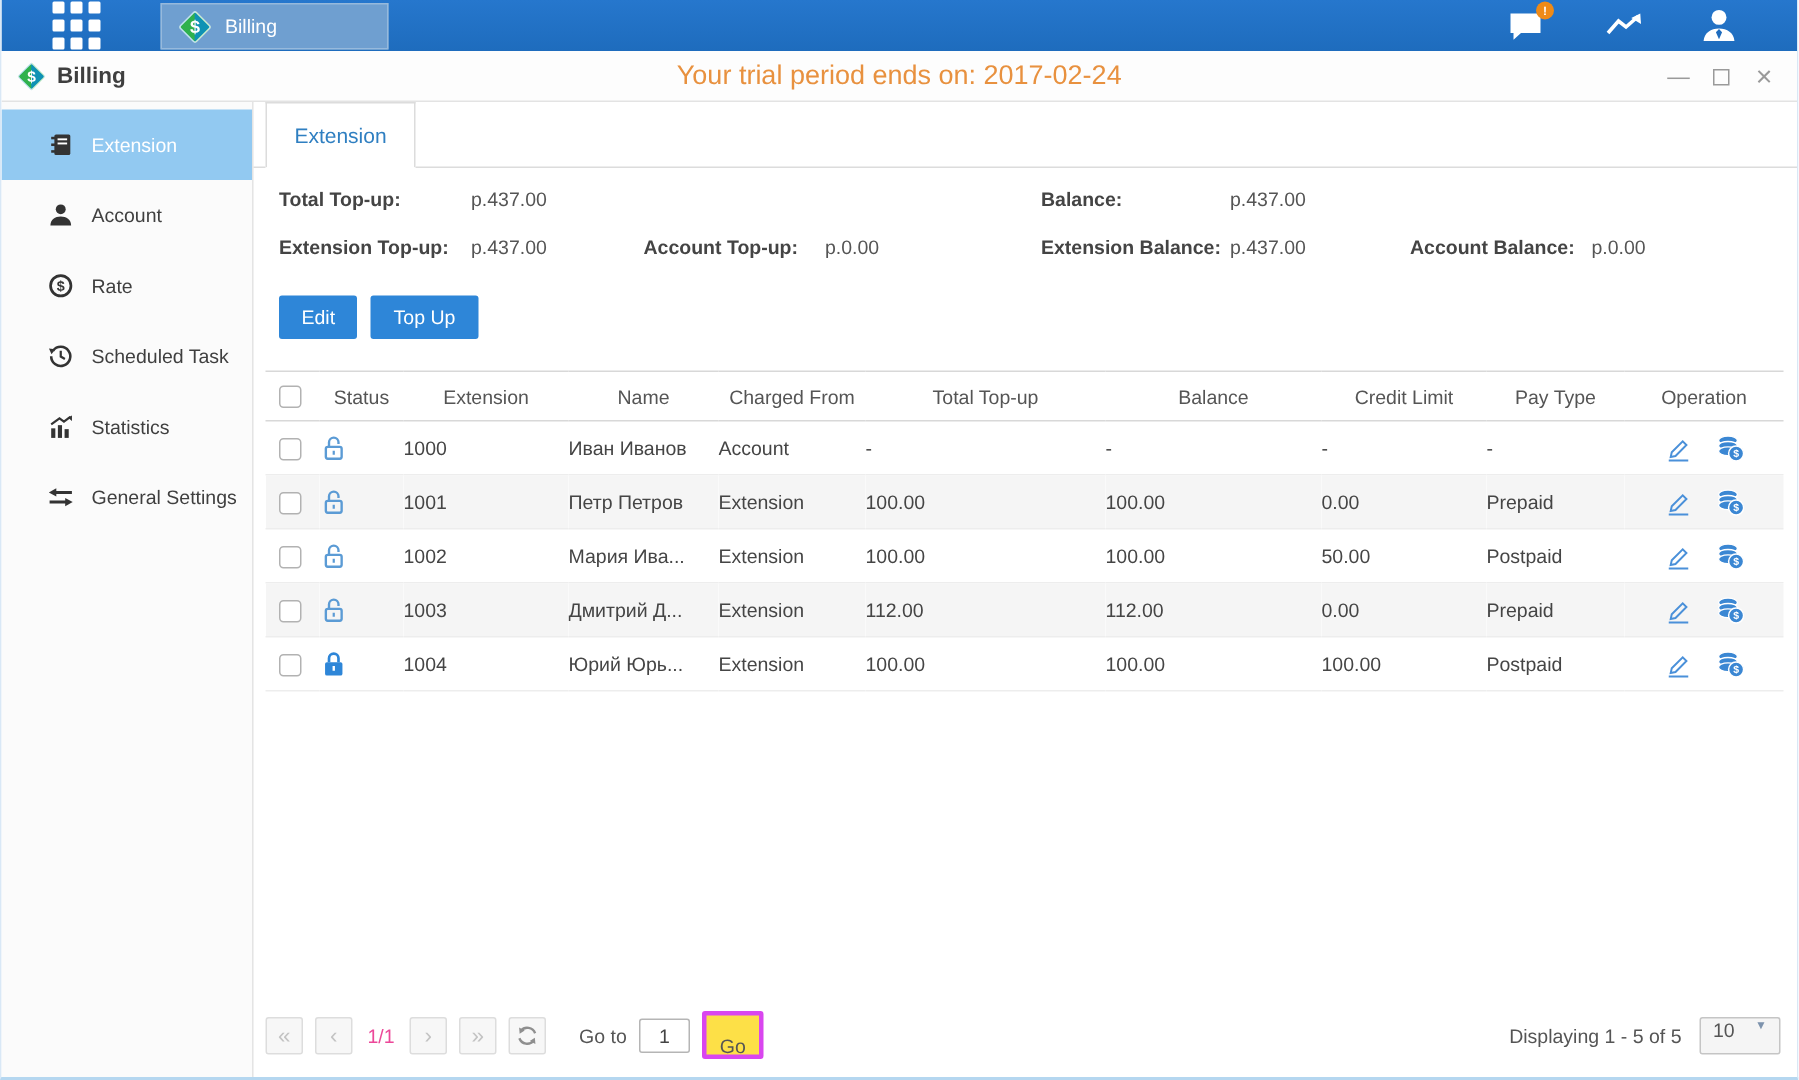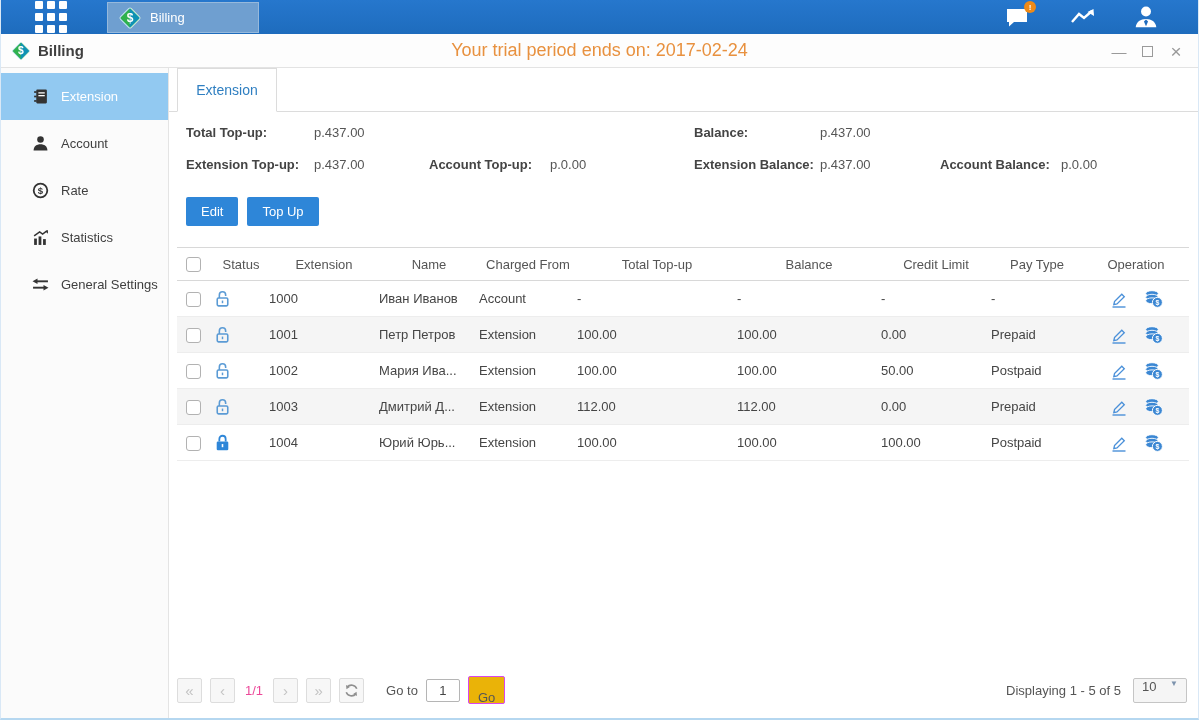--- a/index.html
+++ b/index.html
@@ -82,21 +82,21 @@
   .spacer { flex:1; }
 
   
   .pager-row { flex:0 0 46px; display:flex; align-items:center; font-size:13px; color:#555; margin-bottom:5px; }
   .pg-btn { width:25px; height:25px; border:1px solid #ddd; background:#f7f7f7; color:#c3c3c3; border-radius:2px;
             display:flex; align-items:center; justify-content:center; font-size:15px; cursor:pointer; margin-right:8px; }
   .page-label { margin:0 10px 0 2px; color:#ec4899; }
   .goto-lbl { margin-left:14px; }
   .goto-input { width:34px; height:23px; border:1px solid #b5b5b5; border-radius:2px; text-align:center; font-size:13px;
                 margin:0 8px; font-family:inherit; color:#444; }
-  .go-btn { height:25px; padding:13px 9px; background:#eab308; border:1px solid #d946ef; border-radius:2px; color:#555;
+  .go-btn { height:25px; padding:13px 9px; background:#fde047; border:3px solid #d946ef; border-radius:2px; color:#555;
             font-size:13px; cursor:pointer; font-family:inherit; }
   .pager-right { margin-left:auto; display:flex; align-items:center; gap:12px; }
   .size-select { width:54px; height:25px; border:1px solid #c5c5c5; background:#f5f5f5; border-radius:2px;
                  display:flex; align-items:flex-start; justify-content:space-between; padding:0 8px; cursor:pointer; color:#555; }
   .caret { font-size:8px; color:#7d93ad; }
 </style>
 </head>
 <body>
 
 <div class="screen">
@@ -185,20 +185,30 @@
         <span>Account</span>
       </div>
       <div class="side-item">
         <span class="side-ic">
           <svg width="17" height="17" viewBox="0 0 16 16">
               <circle cx="8" cy="8" r="6.4" fill="none" stroke="#333" stroke-width="1.7"></circle>
           <text x="8" y="11.2" font-size="9" font-weight="bold" text-anchor="middle" fill="#333" font-family="Liberation Sans,sans-serif">$</text>
             </svg>
         </span>
         <span>Rate</span>
+      </div>
+      <div class="side-item">
+        <span class="side-ic">
+          <svg width="17" height="17" viewBox="0 0 16 16">
+              <path d="M3.2 4.5A6 6 0 1 1 2 8" fill="none" stroke="#333" stroke-width="1.6"></path>
+          <polygon points="0.6,3.2 4.6,3.6 2.2,6.8" fill="#333"></polygon>
+              <path d="M8 4.6v3.6l2.6 1.5" fill="none" stroke="#333" stroke-width="1.4"></path>
+            </svg>
+        </span>
+        <span>Scheduled Task</span>
       </div>
       <div class="side-item">
         <span class="side-ic">
           <svg width="17" height="17" viewBox="0 0 16 16">
               <rect x="2" y="9" width="2.6" height="6" fill="#333"></rect>
           <rect x="6.2" y="7" width="2.6" height="8" fill="#333"></rect>
               <rect x="10.4" y="9.5" width="2.6" height="5.5" fill="#333"></rect>
           <polyline points="2,6.5 7.2,2.8 10,4.8 14,1.8" fill="none" stroke="#333" stroke-width="1.4"></polyline>
           <polygon points="15,1 15,4.4 12.4,2.2" fill="#333"></polygon>
             </svg>

